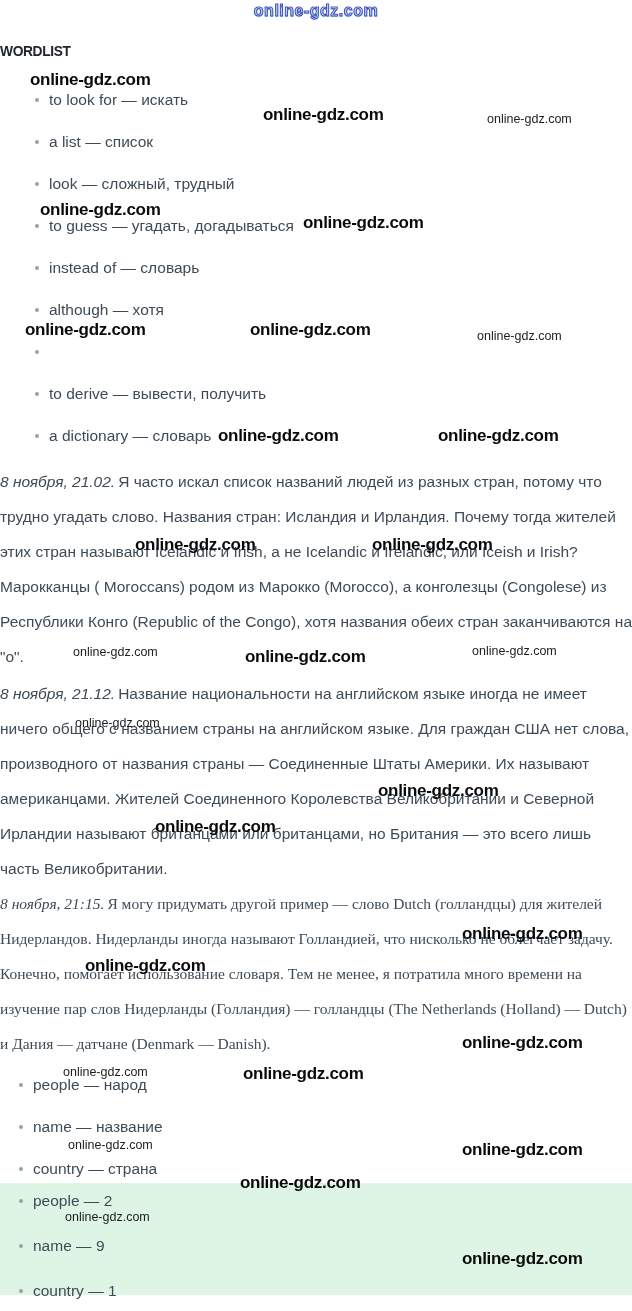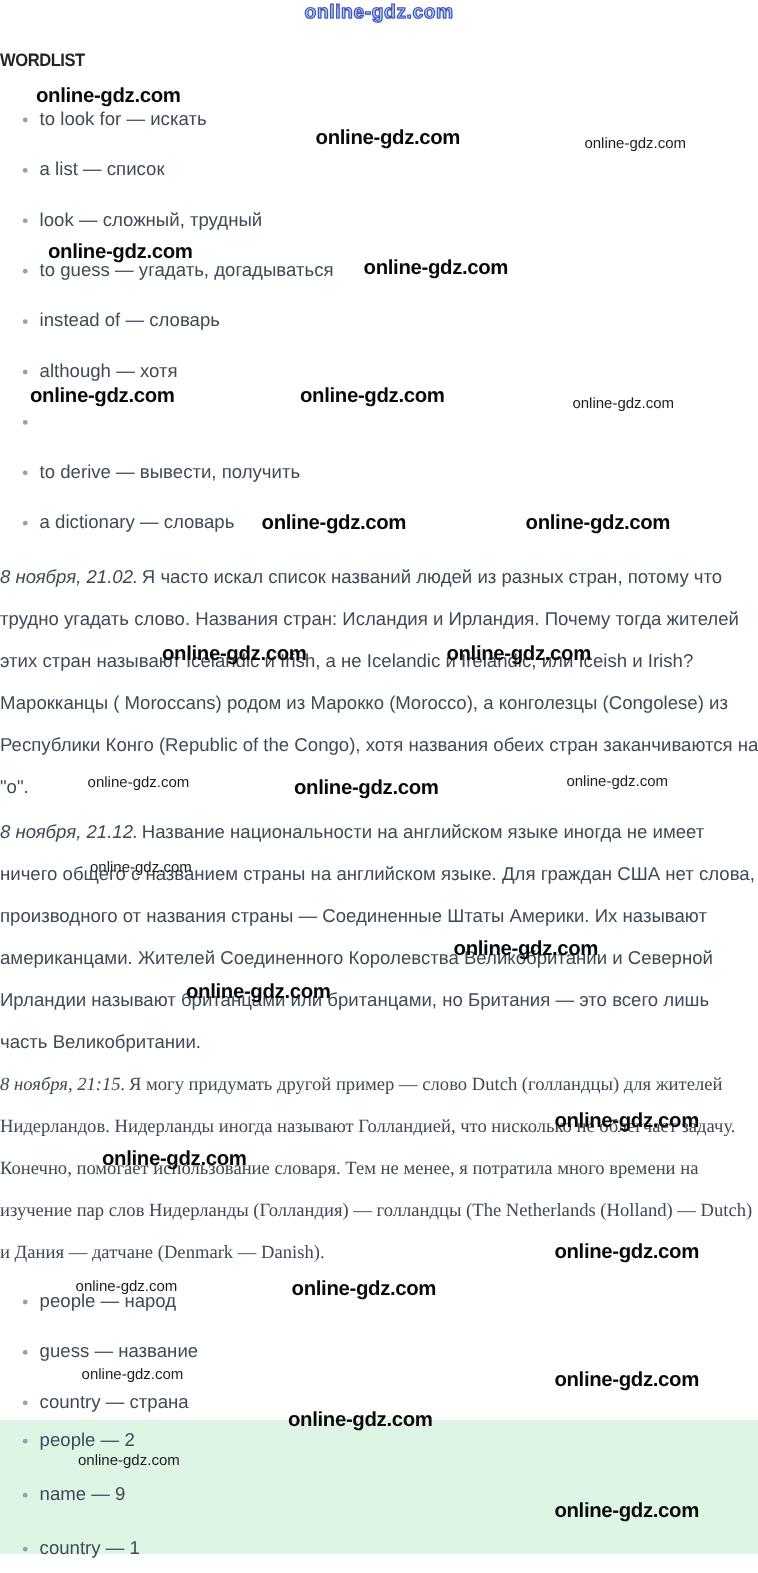--- a/index.html
+++ b/index.html
@@ -27,21 +27,21 @@
   
   .page-title {
     position: absolute; top: 42px; left: 0; margin: 0;
     font-size: 15px; font-weight: 700; color: #20262b;
     letter-spacing: -0.4px;
     transform: scaleX(0.92); transform-origin: left center;
   }
 
   
   ul { list-style: none; margin: 0; padding: 0; }
-  .word-list { position: absolute; top: 90px; left: 0; }
+  .word-list { position: absolute; top: 90px; left: 16px; }
   .word-list li,
   .summary-list li,
   .answer-list li {
     position: relative; padding-left: 33px;
     height: 20px; line-height: 20px;
     font-size: 15.5px; color: #3e4b57;
   }
   .word-list li, .summary-list li { margin-bottom: 22px; }
   .answer-list li { margin-bottom: 25px; }
   .bullet {
@@ -90,21 +90,21 @@
 </ul>
 
 <p class="entry" id="entry-1"><span class="time">8 ноября, 21.02.</span><span>Я часто искал список названий людей из разных стран, потому что трудно угадать слово. Названия стран: Исландия и Ирландия. Почему тогда жителей этих стран называют Icelandic и Irish, а не Icelandic и Irelandic, или Iceish и Irish? Марокканцы ( Moroccans) родом из Марокко (Morocco), а конголезцы (Congolese) из Республики Конго (Republic of the Congo), хотя названия обеих стран заканчиваются на "о".</span></p>
 
 <p class="entry" id="entry-2"><span class="time">8 ноября, 21.12.</span><span>Название национальности на английском языке иногда не имеет ничего общего с названием страны на английском языке. Для граждан США нет слова, производного от названия страны — Соединенные Штаты Америки. Их называют американцами. Жителей Соединенного Королевства Великобритании и Северной Ирландии называют британцами или британцами, но Британия — это всего лишь часть Великобритании.</span></p>
 
 <p class="entry" id="entry-3"><span class="time">8 ноября, 21:15.</span><span>Я могу придумать другой пример — слово Dutch (голландцы) для жителей Нидерландов. Нидерланды иногда называют Голландией, что нисколько не облегчает задачу. Конечно, помогает использование словаря. Тем не менее, я потратила много времени на изучение пар слов Нидерланды (Голландия) — голландцы (The Netherlands (Holland) — Dutch) и Дания — датчане (Denmark — Danish).</span></p>
 
 <ul class="summary-list">
   <li><span class="bullet"></span><span>people — народ</span></li>
-  <li><span class="bullet"></span><span>guess — название</span></li>
+  <li><span class="bullet"></span><span>name — название</span></li>
   <li><span class="bullet"></span><span>country — страна</span></li>
 </ul>
 
 <div class="answers-section">
   <ul class="answer-list">
     <li><span class="bullet"></span><span>people — 2</span></li>
     <li><span class="bullet"></span><span>name — 9</span></li>
     <li><span class="bullet"></span><span>country — 1</span></li>
   </ul>
 </div>

